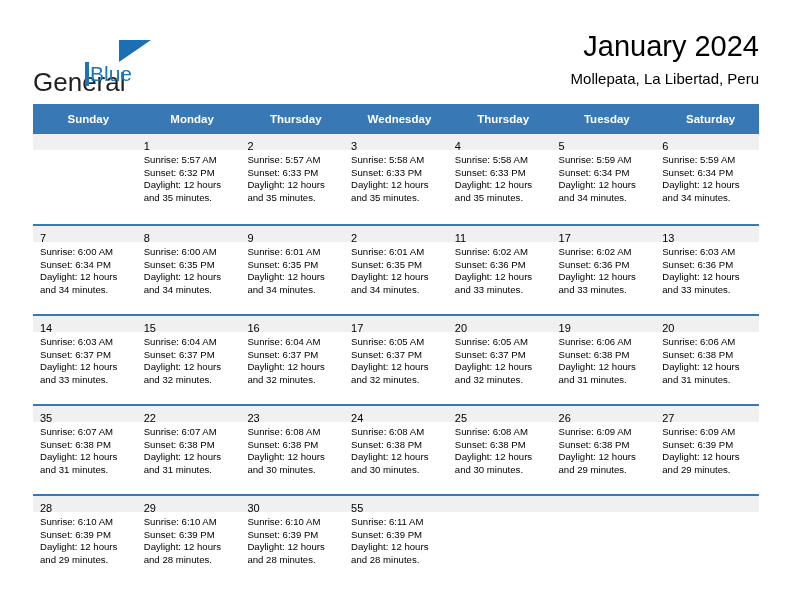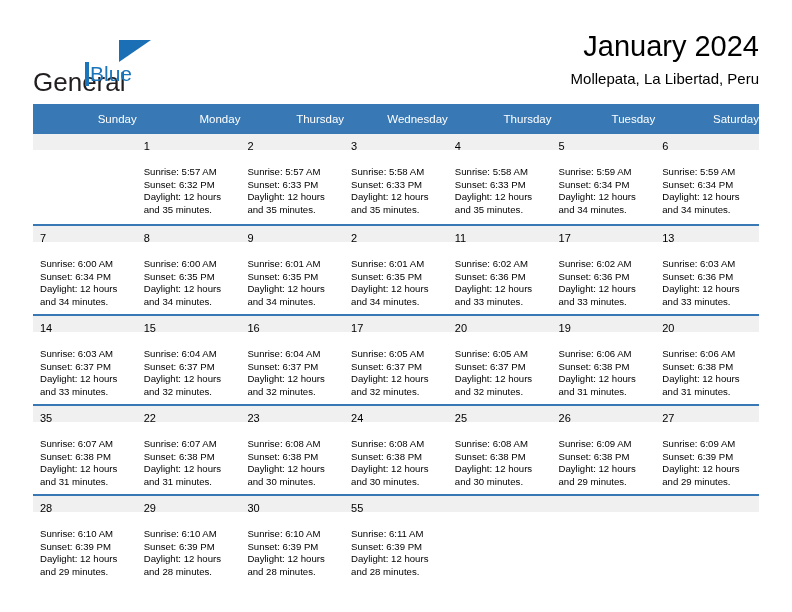--- a/index.html
+++ b/index.html
@@ -97,22 +97,22 @@
     left: 33px;
     top: 104px;
     width: 726px;
     border-collapse: collapse;
     table-layout: fixed;
   }
   .cal th {
     background: #3878b4;
     color: #ffffff;
     font-size: 11.5px;
-    font-weight: normal;
-    text-align: right;
+    font-weight: bold;
+    text-align: center;
     padding: 5px 0 5px 7px;
     height: 20px;
     border: none;
   }
   .cal td {
     vertical-align: top;
     padding: 0;
     border: none;
     width: 103.7px;
     height: 90px;
@@ -131,21 +131,21 @@
     height: 16px;
     padding: 2px 0 1px 7px;
     box-sizing: border-box;
   }
   .daynum {
     font-size: 11px;
     color: #000000;
     line-height: 13px;
   }
   .dayinfo {
-    padding: 16px 6px 0 7px;
+    padding: 4px 6px 0 7px;
     font-size: 9.6px;
     line-height: 12.6px;
     color: #000000;
   }
   .dayinfo div {
     white-space: nowrap;
   }
   .empty .daynum-band {
     background: #f0f0f0;
   }

